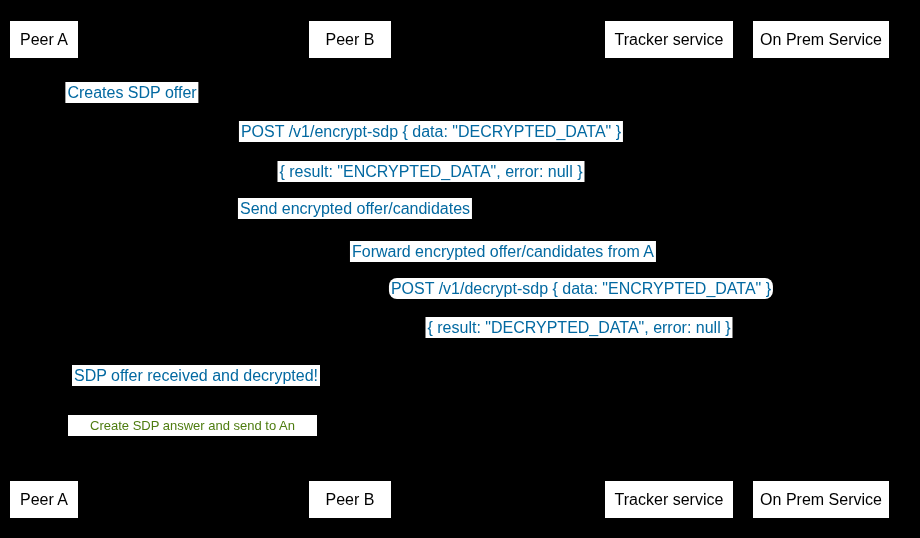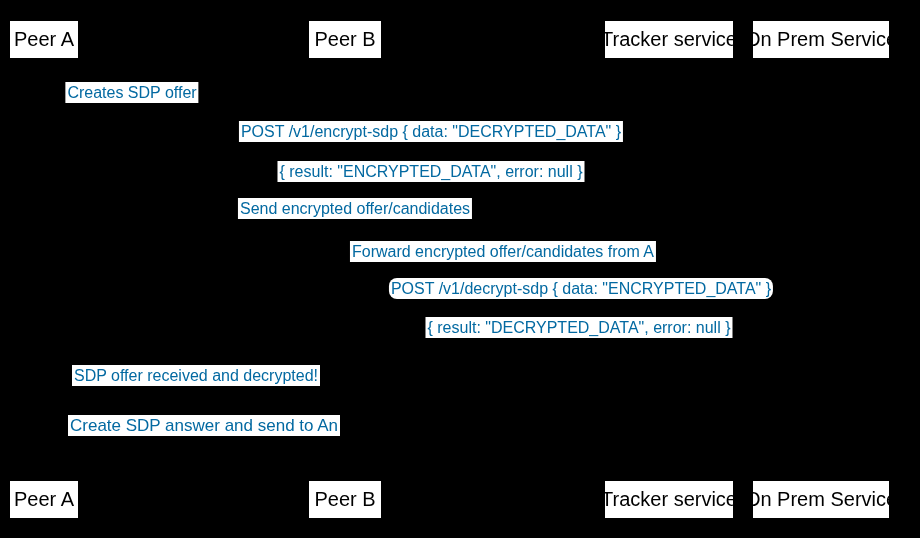--- a/index.html
+++ b/index.html
@@ -13,28 +13,28 @@
   }
   
   .actor {
     position: absolute;
     height: 37px;
     background: #ffffff;
     color: #000000;
     display: flex;
     align-items: center;
     justify-content: center;
-    font-size: 20px;
+    font-size: 16px;
     white-space: nowrap;
     box-sizing: border-box;
   }
   .row-top    { top: 21px; }
   .row-bottom { top: 481px; }
   .actor-peer-a  { left: 10px;  width: 68px;  }
-  .actor-peer-b  { left: 309px; width: 72px;  }
+  .actor-peer-b  { left: 309px; width: 82px;  }
   .actor-tracker { left: 605px; width: 128px; }
   .actor-onprem  { left: 753px; width: 136px; }
 
   
   .msg {
     position: absolute;
     background: #ffffff;
     color: #0369a1;
     font-size: 16px;
     line-height: 21px;
@@ -52,22 +52,22 @@
   .m7 { left: 579px; top: 317px; }
   .m8 { left: 196px; top: 365px; }
 
   
   .note {
     position: absolute;
     left: 68px;
     top: 415px;
     min-width: 245px;
     background: #ffffff;
-    color: #0369a1;
-    font-size: 17px;
+    color: #4d7c0f;
+    font-size: 13px;
     line-height: 19px;
     padding: 1px 2px;
     text-align: center;
     white-space: nowrap;
   }
 </style>
 </head>
 <body>
 
 <div class="canvas">

